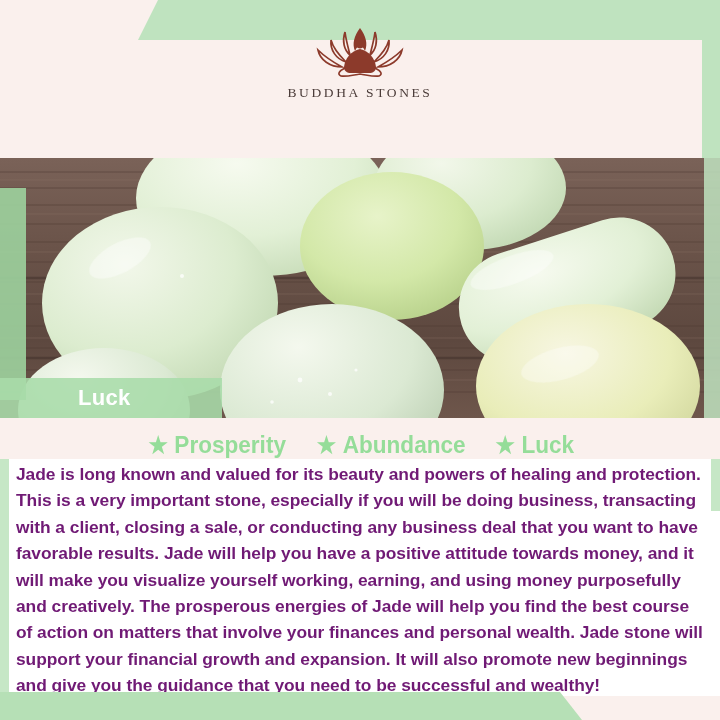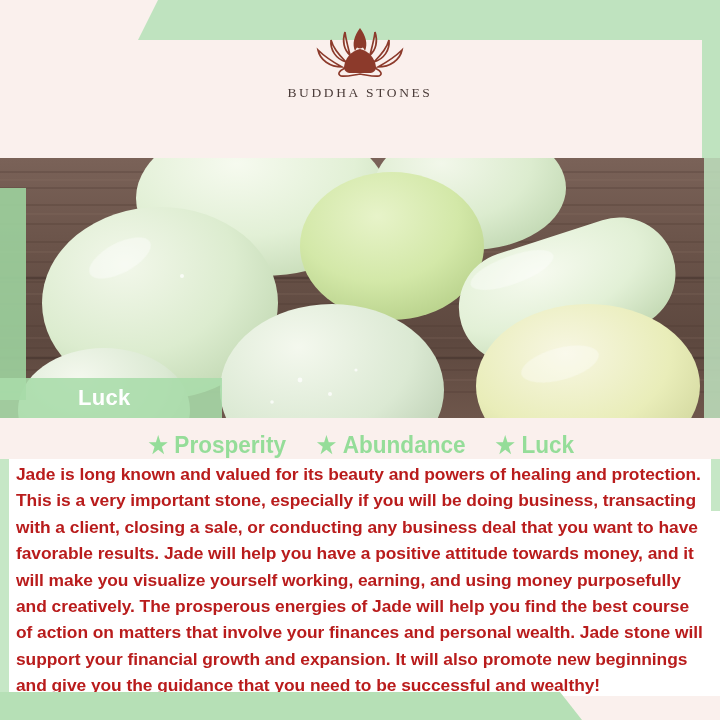--- a/index.html
+++ b/index.html
@@ -87,21 +87,21 @@
   }
   .kw .star{font-size:23px;margin-right:7px;line-height:1;}
 
   
   .body-panel{
     position:absolute;left:0;top:459px;width:720px;height:237px;
     background:#ffffff;
   }
   .body-text{
     position:absolute;left:16px;top:461px;width:688px;
-    font-size:17.4px;line-height:26.4px;color:#b91c1c;
+    font-size:17.4px;line-height:26.4px;color:#701a75;
     font-weight:600;letter-spacing:-.05px;
     text-align:left;
   }
   .edge-left{
     position:absolute;left:0;top:459px;width:9px;height:241px;
     background:#c6e7c6;
   }
   .edge-right{
     position:absolute;right:0;top:459px;width:9px;height:52px;
     background:#c6e7c6;

